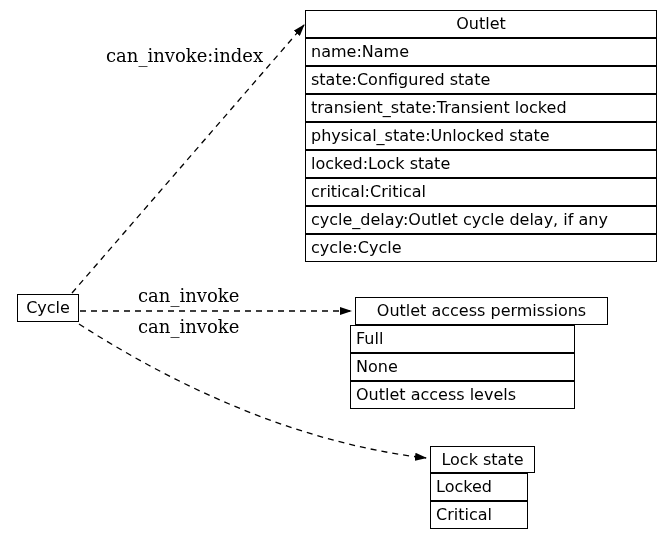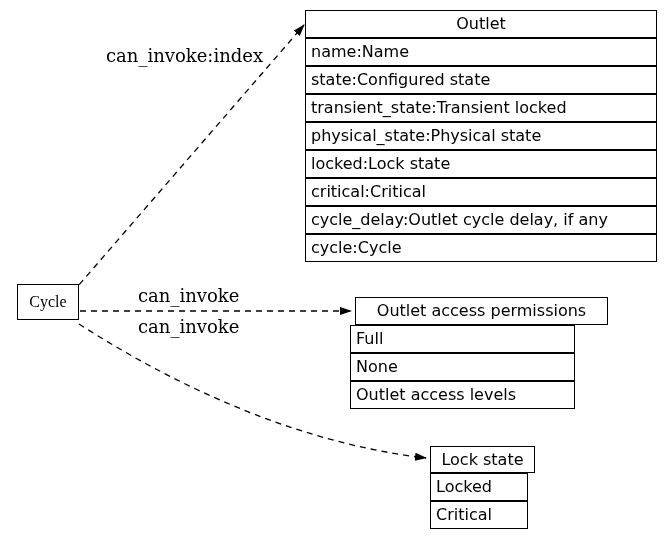--- a/index.html
+++ b/index.html
@@ -65,28 +65,28 @@
 
   <div class="edge-label" style="left:106px; top:45px;">can_invoke:index</div>
   <div class="edge-label" style="left:138px; top:285px;">can_invoke</div>
   <div class="edge-label" style="left:138px; top:316px;">can_invoke</div>
 
   <div class="stack" style="left:305px; top:10px; width:352px;">
     <div class="cell hdr">Outlet</div>
     <div class="cell">name:Name</div>
     <div class="cell">state:Configured state</div>
     <div class="cell">transient_state:Transient locked</div>
-    <div class="cell">physical_state:Physical state</div>
+    <div class="cell">physical_state:Unlocked state</div>
     <div class="cell">locked:Lock state</div>
     <div class="cell">critical:Critical</div>
     <div class="cell">cycle_delay:Outlet cycle delay, if any</div>
     <div class="cell">cycle:Cycle</div>
   </div>
 
-  <div class="cell hdr" style="left:17px; top:284px; width:62px; height:36px;font-family:Liberation Serif, serif;">Cycle</div>
+  <div class="cell hdr" style="left:17px; top:294px; width:62px; height:28px;">Cycle</div>
 
   <div class="cell hdr" style="left:355px; top:297px; width:253px; height:28px;">Outlet access permissions</div>
   <div class="stack" style="left:350px; top:325px; width:225px;">
     <div class="cell">Full</div>
     <div class="cell">None</div>
     <div class="cell">Outlet access levels</div>
   </div>
 
   <div class="cell hdr" style="left:430px; top:446px; width:105px; height:27px;">Lock state</div>
   <div class="stack" style="left:430px; top:473px; width:98px;">

